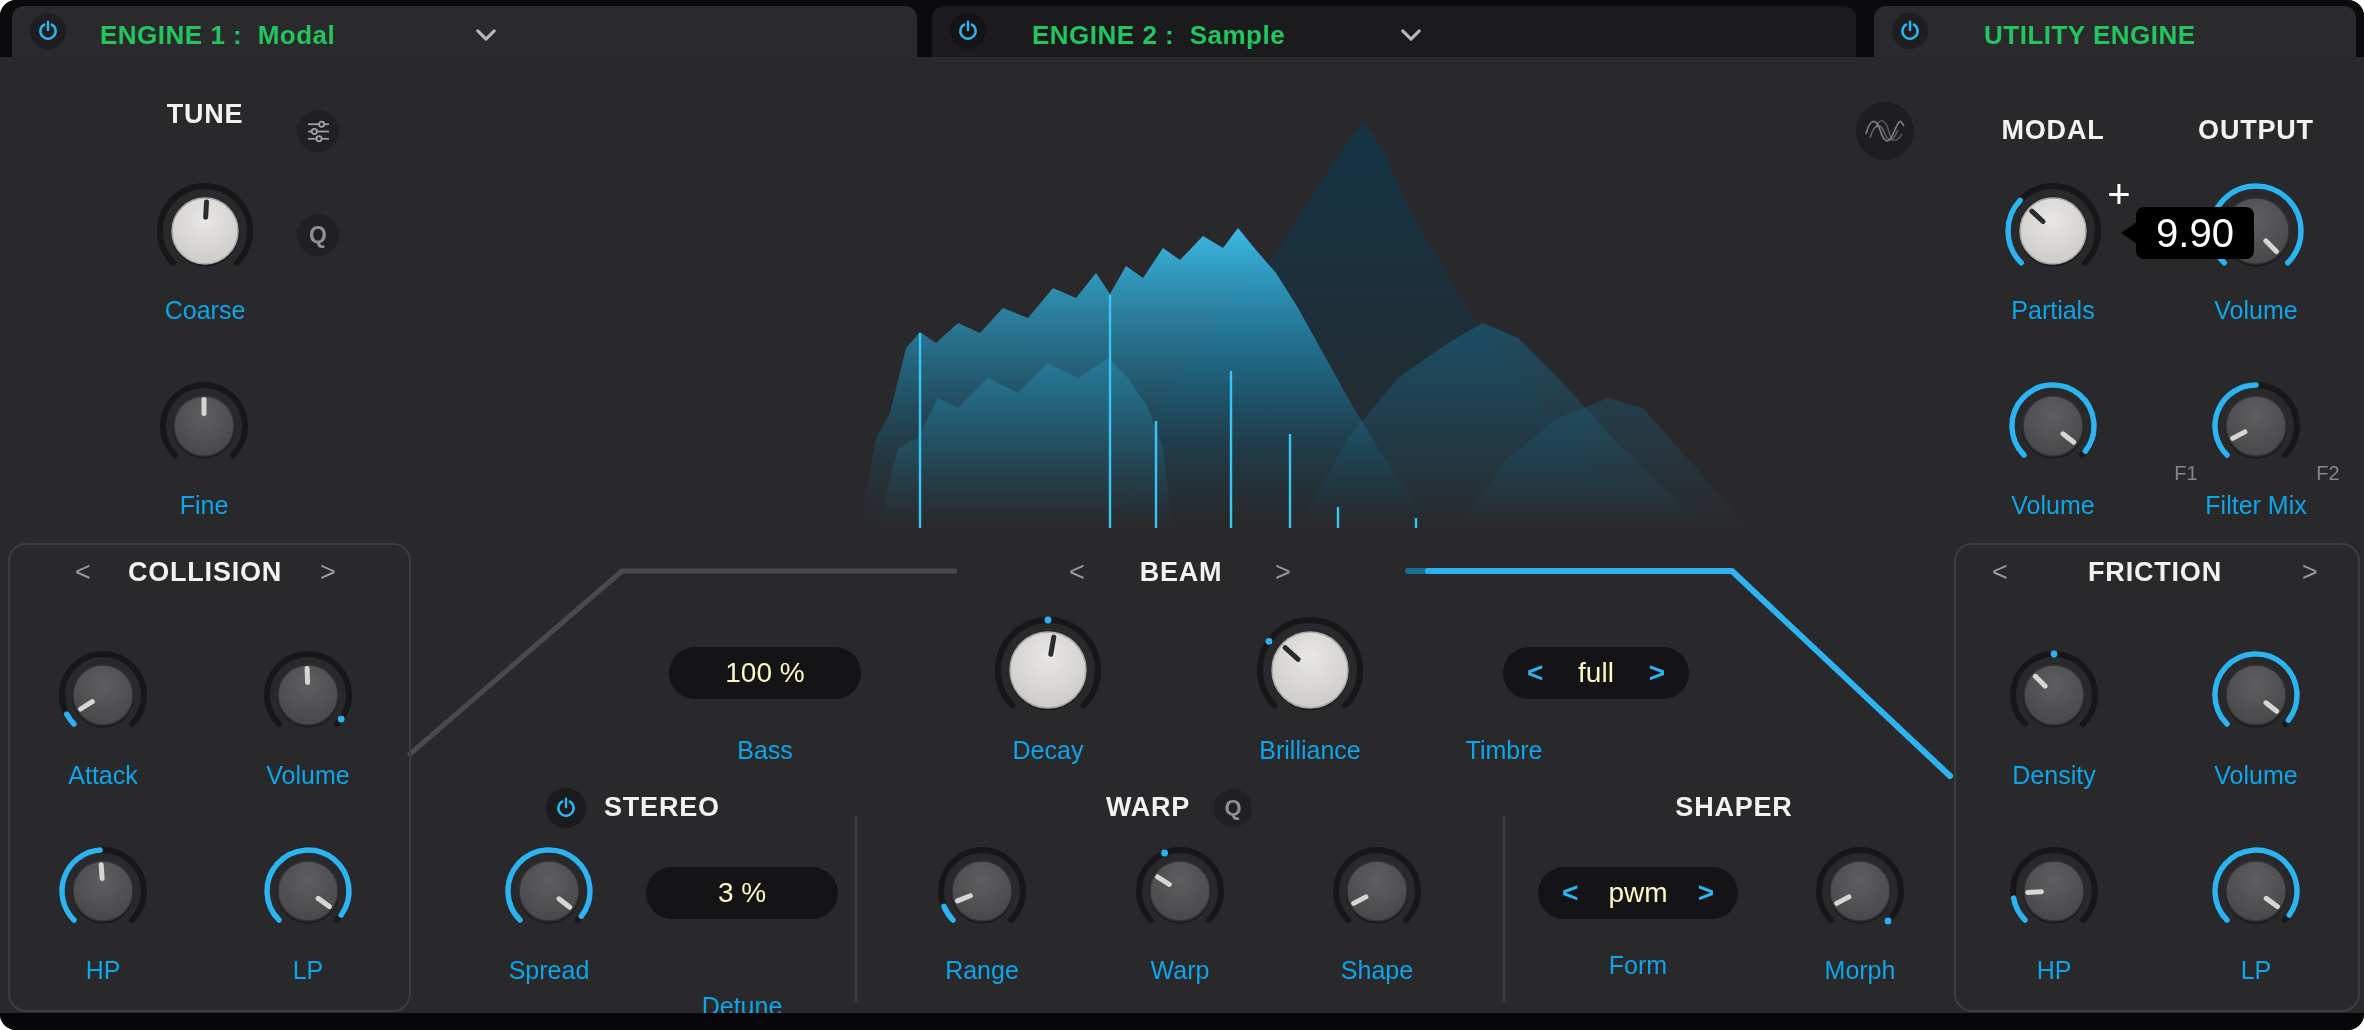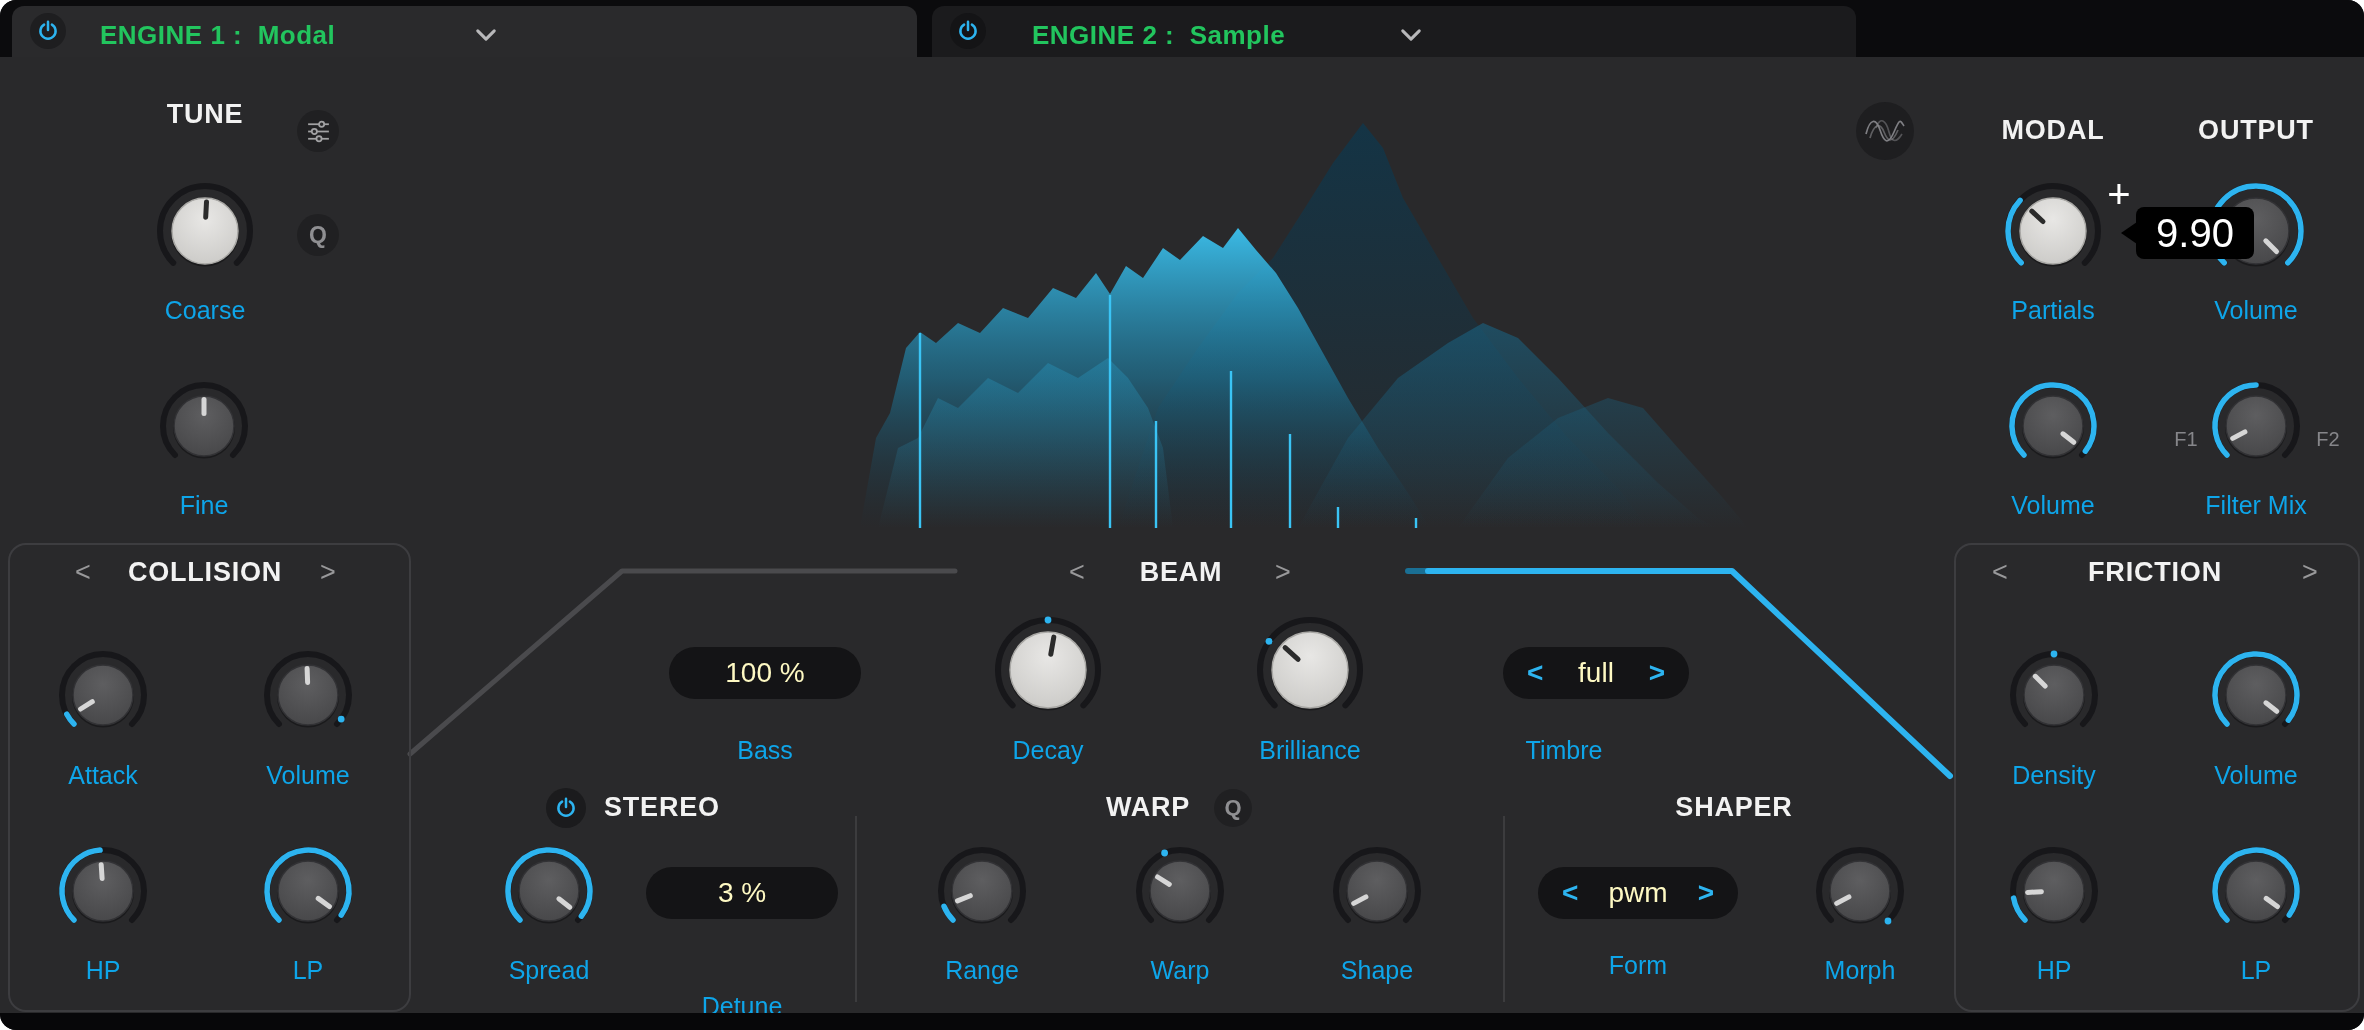--- a/index.html
+++ b/index.html
@@ -8,21 +8,21 @@
   .tabbar{position:absolute;left:0;top:0;width:2364px;height:57px;background:#0b0b0d;}
   .tab{position:absolute;top:6px;height:51px;border-radius:12px 12px 0 0;}
   .tab.active{background:#2a2a2c;}
   .tab.inactive{background:#1b1b1d;}
   .tablabel{position:absolute;top:14px;font-size:26px;font-weight:bold;color:#22c55e;letter-spacing:.5px;white-space:pre;}
   .circle-btn{position:absolute;border-radius:50%;display:flex;align-items:center;justify-content:center;transform:translate(-50%,-50%);}
   .icon{display:block;}
   .hdr{position:absolute;transform:translateX(-50%);font-size:27px;font-weight:bold;color:#f2f2f2;letter-spacing:.8px;white-space:nowrap;}
   .lbl{position:absolute;transform:translateX(-50%);font-size:25px;color:#0ea5e9;white-space:nowrap;}
   .chev{position:absolute;transform:translateX(-50%);font-size:27px;color:#98989a;white-space:nowrap;}
-  .small-lbl{position:absolute;transform:translateX(-50%);font-size:20px;color:#86868a;}
+  .small-lbl{position:absolute;transform:translateX(-50%);font-size:20px;color:#86868a;margin-top:34px;}
   .panel{position:absolute;border:2px solid #3d3d40;border-radius:18px;}
   .divider{position:absolute;width:2px;background:#3c3c3e;}
   .knob{position:absolute;transform:translate(-50%,-50%);}
   .pill{position:absolute;transform:translate(-50%,-50%);background:#141416;border-radius:27px;display:flex;align-items:center;justify-content:center;color:#2db4f0;font-size:28px;}
   .pill .val{color:#fef9c3;}
   .pill .pchev{color:#2db4f0;font-size:28px;font-weight:bold;}
   .pill.nav{justify-content:space-between;padding:0 24px;box-sizing:border-box;}
   .tooltip{position:absolute;background:#000;border-radius:8px;color:#fff;display:flex;align-items:center;justify-content:center;font-size:40px;z-index:30;}
   .tooltip:before{content:"";position:absolute;left:-15px;top:50%;transform:translateY(-50%);border-right:16px solid #000;border-top:11px solid transparent;border-bottom:11px solid transparent;}
   .plus{position:absolute;transform:translateX(-50%);color:#fff;font-size:40px;font-weight:400;z-index:5;}
@@ -121,20 +121,28 @@
       <div class="circle-btn" style="left:36px;top:25px;width:36px;height:36px;background:#141416;">
         <svg class="icon" width="24" height="24" style="color:#2db4f0">
               <use href="#sym-power"></use>
             </svg>
       </div>
       <div class="tablabel" style="left:100px;">ENGINE 2 :  Sample</div>
       <svg class="icon" style="position:absolute;left:468px;top:22px;color:#b8b8ba" width="22" height="14">
             <use href="#sym-chevdown"></use>
           </svg>
     </div>
+    <div class="tab active" style="left:1874px;width:482px;">
+      <div class="circle-btn" style="left:36px;top:25px;width:36px;height:36px;background:#1e1e20;">
+        <svg class="icon" width="24" height="24" style="color:#2db4f0">
+              <use href="#sym-power"></use>
+            </svg>
+      </div>
+      <div class="tablabel" style="left:110px;">UTILITY ENGINE</div>
+    </div>
   </div>
 
   <div class="panel" style="left:8px;top:543px;width:399px;height:465px;"></div>
   <div class="panel" style="left:1954px;top:543px;width:402px;height:465px;"></div>
   <div class="divider" style="left:855px;top:816px;height:186px;"></div>
   <div class="divider" style="left:1503px;top:816px;height:186px;"></div>
 
   <div class="hdr" style="left:205px;top:99px;">TUNE</div>
   <div class="circle-btn" style="left:318px;top:131px;width:42px;height:42px;background:#202022;">
     <svg class="icon" width="27" height="27">
@@ -265,21 +273,21 @@
           <circle cx="59" cy="59" r="38" fill="url(#g_brilliance)" stroke="#a9a8a5" stroke-width="1.5"></circle>
           <line x1="47.1" y1="48.3" x2="34.1" y2="36.6" stroke="#2b2b2b" stroke-width="5" stroke-linecap="round"></line>
         </svg></div>
   <div class="lbl" style="left:1310px;top:736px;">Brilliance</div>
 
   <div class="pill nav" style="left:1596px;top:673px;width:186px;height:52px;">
     <span class="pchev">&lt;</span>
     <span class="val">full</span>
     <span class="pchev">&gt;</span>
   </div>
-  <div class="lbl" style="left:1564px;top:736px;">Timbre</div>
+  <div class="lbl" style="left:1504px;top:736px;">Timbre</div>
 
   <div class="circle-btn" style="left:566px;top:808px;width:40px;height:40px;background:#1b1b1d;">
     <svg class="icon" width="24" height="24" style="color:#2db4f0">
           <use href="#sym-power"></use>
         </svg>
   </div>
   <div class="hdr" style="left:604px;top:792px;transform:none;">STEREO</div>
   <div class="knob" style="left:549px;top:893px;"><svg width="100" height="100" viewBox="0 0 100 100">
           <defs>
             <radialGradient id="g_spread" cx="50%" cy="32%" r="78%">

